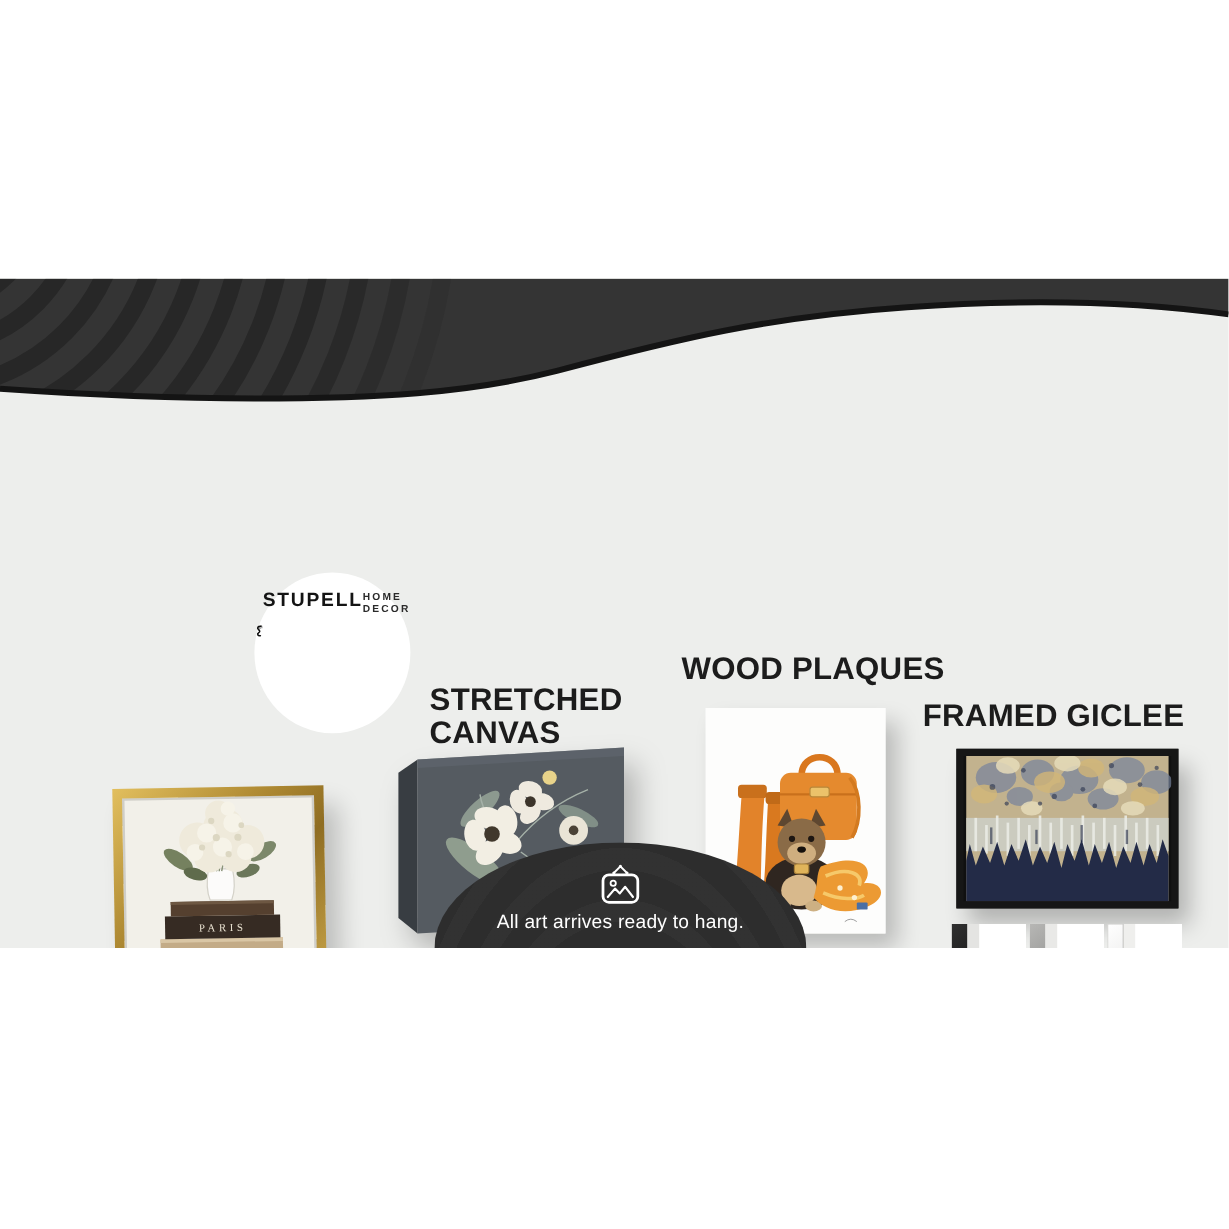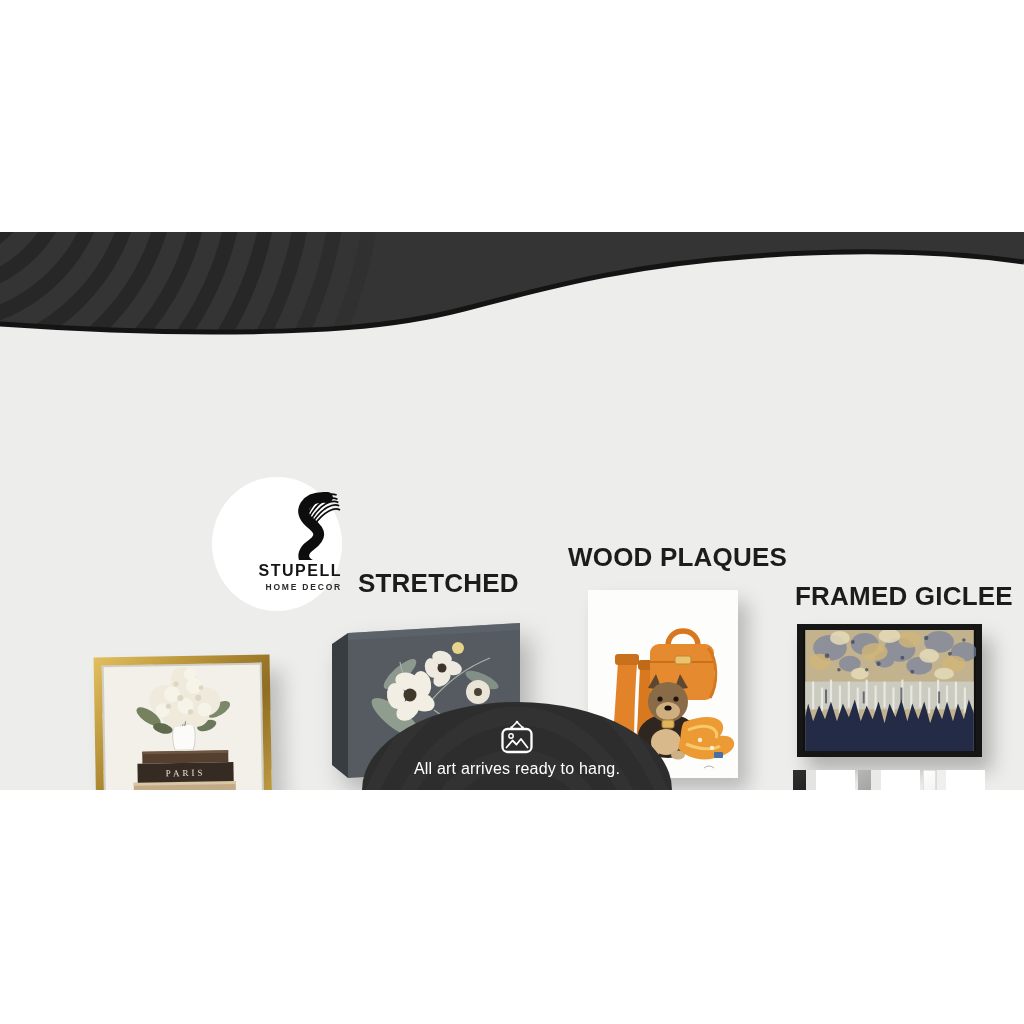--- a/index.html
+++ b/index.html
@@ -3,32 +3,32 @@
 <meta charset="utf-8">
 <style>
   html,body{margin:0;padding:0;background:#ffffff;}
   .page{position:relative;width:1024px;height:1024px;background:#ffffff;overflow:hidden;
         font-family:"Liberation Sans",sans-serif;}
   .content{position:absolute;left:0;top:232px;width:1024px;height:558px;background:#edeeec;overflow:hidden;}
   .wave{position:absolute;left:0;top:0;z-index:1;}
   .section{display:contents;}
 
   .logo{position:absolute;left:212px;top:245px;width:130px;height:134px;background:#ffffff;border-radius:50%;
-        z-index:2;display:flex;flex-direction:column;align-items:flex-end;justify-content:flex-start;
+        z-index:2;display:flex;flex-direction:row;align-items:flex-start;justify-content:flex-start;
         padding-top:13px;box-sizing:border-box;}
   .brand-name{font-size:16px;font-weight:bold;letter-spacing:1.5px;color:#141414;margin-top:2px;}
   .brand-tagline{font-size:8.5px;font-weight:bold;letter-spacing:1.8px;color:#2a2a2a;margin-top:2px;}
 
   .title{position:absolute;z-index:3;margin:0;font-weight:800;font-size:26px;line-height:26px;
          color:#1c1c1c;letter-spacing:.2px;}
   .title span{display:block;}
   .t1{left:38px;top:362px;}
   .t2{left:358px;top:338px;line-height:27px;}
   .t3{left:568px;top:312px;}
-  .t4{left:795px;top:351px;}
+  .t4{left:769px;top:351px;}
 
   .product{position:absolute;z-index:2;}
   .p1{left:95px;top:424px;width:176px;height:168px;box-sizing:border-box;padding:8px;
       background:linear-gradient(135deg,#e2bf5e 0%,#b28d35 35%,#8f6d22 60%,#caa64a 100%);
       box-shadow:12px 16px 20px rgba(0,0,0,.20);transform:rotate(-1deg);}
   .p1 .canvas1{width:100%;height:100%;background:#f2f0e9;box-shadow:inset 0 0 0 2px rgba(0,0,0,.14);}
   .p2{left:330px;top:386px;filter:drop-shadow(10px 14px 12px rgba(0,0,0,.25));}
   .p3{left:588px;top:358px;width:150px;height:188px;background:#fdfdfc;
       box-shadow:10px 12px 18px rgba(0,0,0,.22);}
   .p4{left:797px;top:392px;width:185px;height:133px;box-sizing:border-box;border:6px solid #161616;
@@ -152,20 +152,21 @@
 
       
 
       
     </div>
 
     
     <div class="section">
       <h2 class="title t2">
         <span>STRETCHED</span>
+        <span>CANVAS</span>
       </h2>
 
       <svg class="product p2" width="196" height="170" viewBox="0 0 196 170">
         <polygon points="2,26 18,15 18,160 2,147" fill="#383d42"></polygon>
         <polygon points="18,15 190,5 190,150 18,160" fill="#555b61"></polygon>
         <polygon points="18,15 190,5 190,12 18,22" fill="#616870" opacity=".6"></polygon>
 
         <g opacity=".95">
           <ellipse cx="66" cy="100" rx="30" ry="10" fill="#93a191" transform="rotate(38 66 100)"></ellipse>
           <ellipse cx="140" cy="102" rx="27" ry="9" fill="#8a9a8e" transform="rotate(-28 140 102)"></ellipse>

